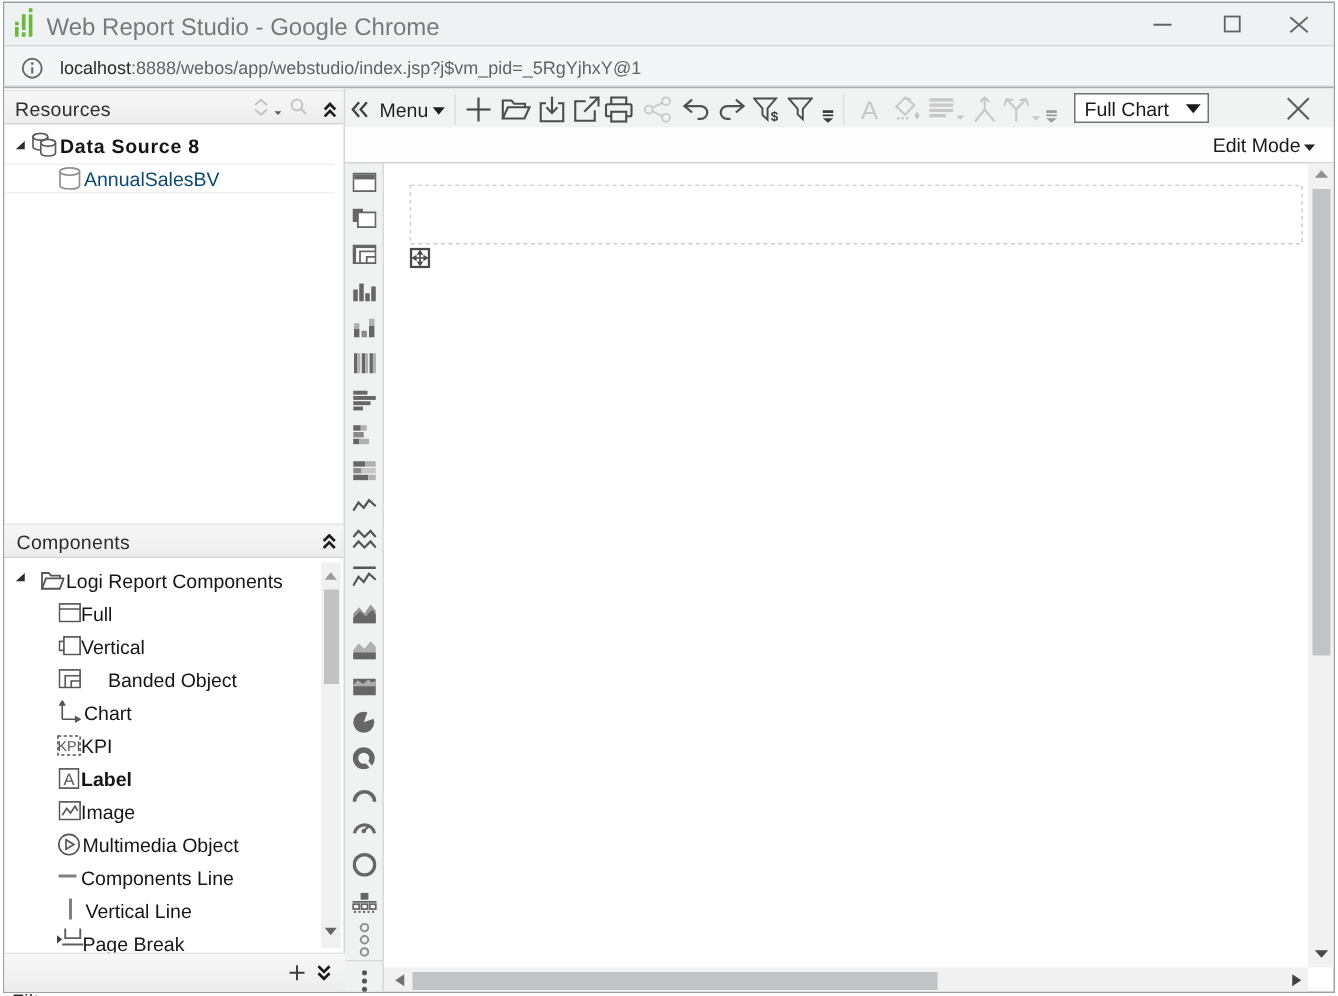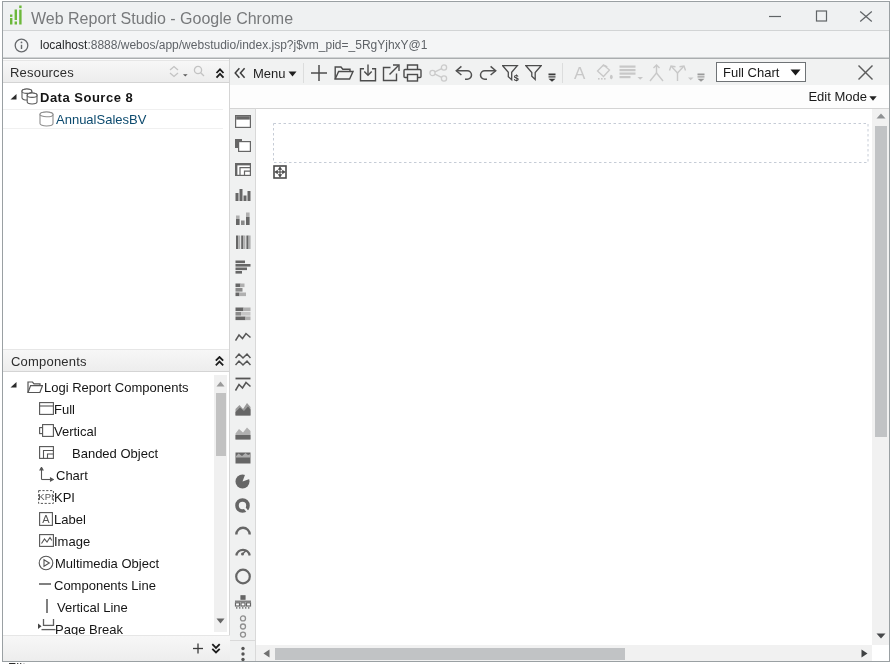--- a/index.html
+++ b/index.html
@@ -131,21 +131,21 @@
   <svg class="abs" style="left:38px;top:490px;" width="16" height="14" viewBox="0 0 16 14">
     <rect x="0.6" y="0.6" width="14.8" height="12.8" fill="none" stroke="#555" stroke-width="1" stroke-dasharray="2.2,1.6"></rect>
     <text x="8" y="10.4" font-size="9.5" font-family="Liberation Sans" fill="#555" text-anchor="middle">KPI</text>
   </svg>
   <div class="abs treetxt" style="left:54px;top:490px;">KPI</div>
 
   <svg class="abs" style="left:39px;top:512px;" width="14" height="14" viewBox="0 0 14 14">
     <rect x="0.6" y="0.6" width="12.8" height="12.8" fill="#fff" stroke="#555" stroke-width="1.1"></rect>
     <text x="7" y="11" font-size="11" font-family="Liberation Sans" fill="#555" text-anchor="middle">A</text>
   </svg>
-  <div class="abs treetxt" style="left:54px;top:512px;">Label</div>
+  <div class="abs treetxt" style="left:54px;top:512px;font-weight:bold;">Label</div>
 
   <svg class="abs" style="left:39px;top:534px;" width="15" height="13" viewBox="0 0 15 13">
     <rect x="0.6" y="0.6" width="13.8" height="11.8" fill="#fff" stroke="#555" stroke-width="1.1"></rect>
     <polyline points="2.5,9.5 5.5,5 8,8 11,3.5 12.8,6.5" fill="none" stroke="#555" stroke-width="1.1"></polyline>
   </svg>
   <div class="abs treetxt" style="left:54px;top:534px;">Image</div>
 
   <svg class="abs" style="left:38px;top:555px;" width="16" height="16" viewBox="0 0 16 16">
     <circle cx="8" cy="8" r="6.8" fill="#fff" stroke="#555" stroke-width="1.1"></circle>
     <polygon points="6,4.8 11.3,8 6,11.2" fill="none" stroke="#555" stroke-width="1.1"></polygon>

